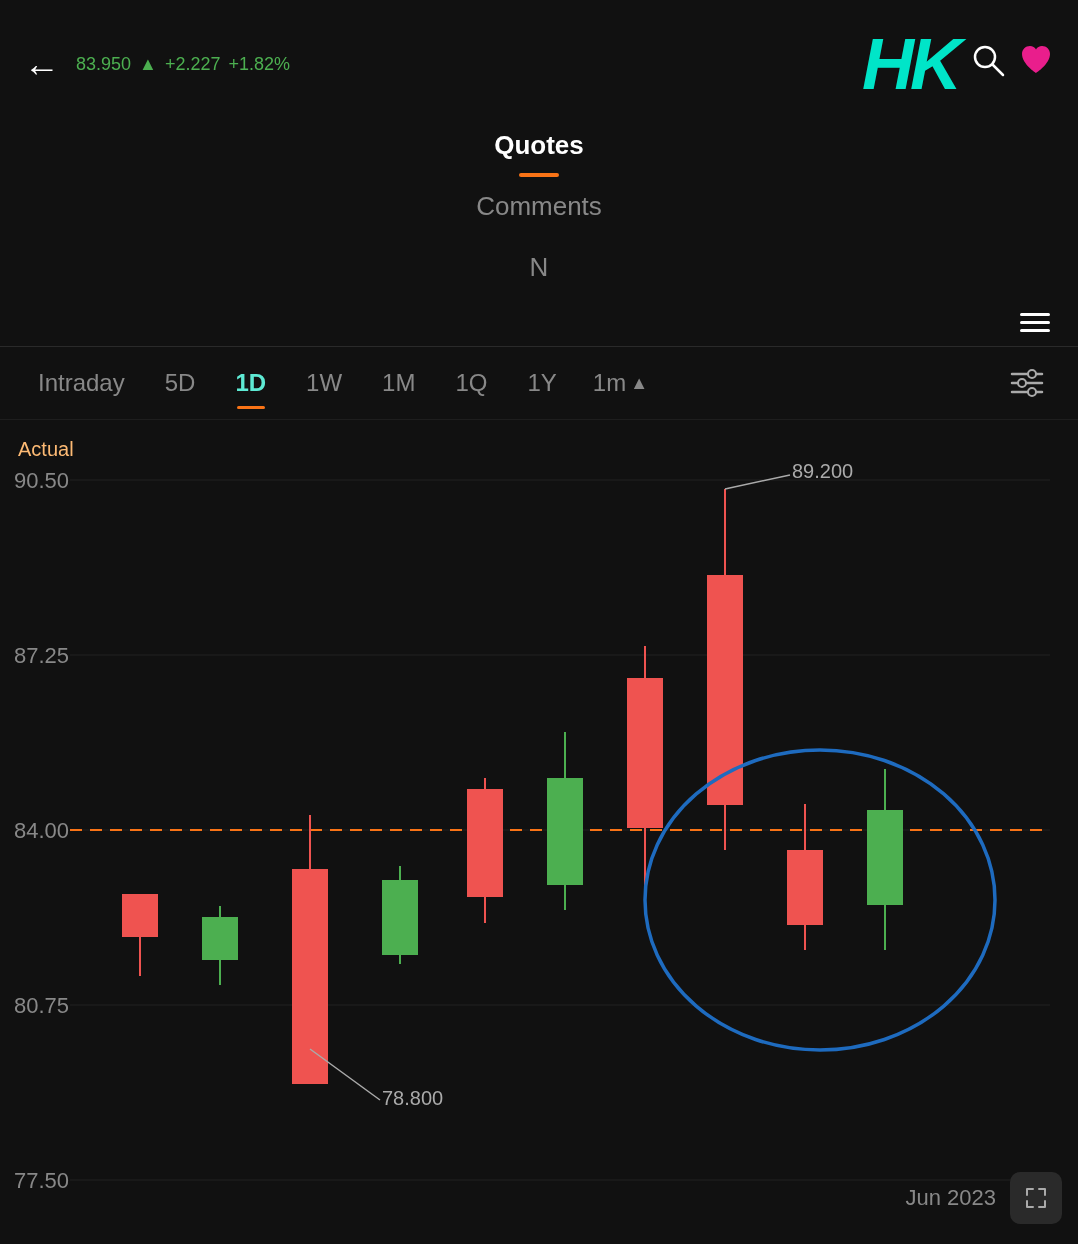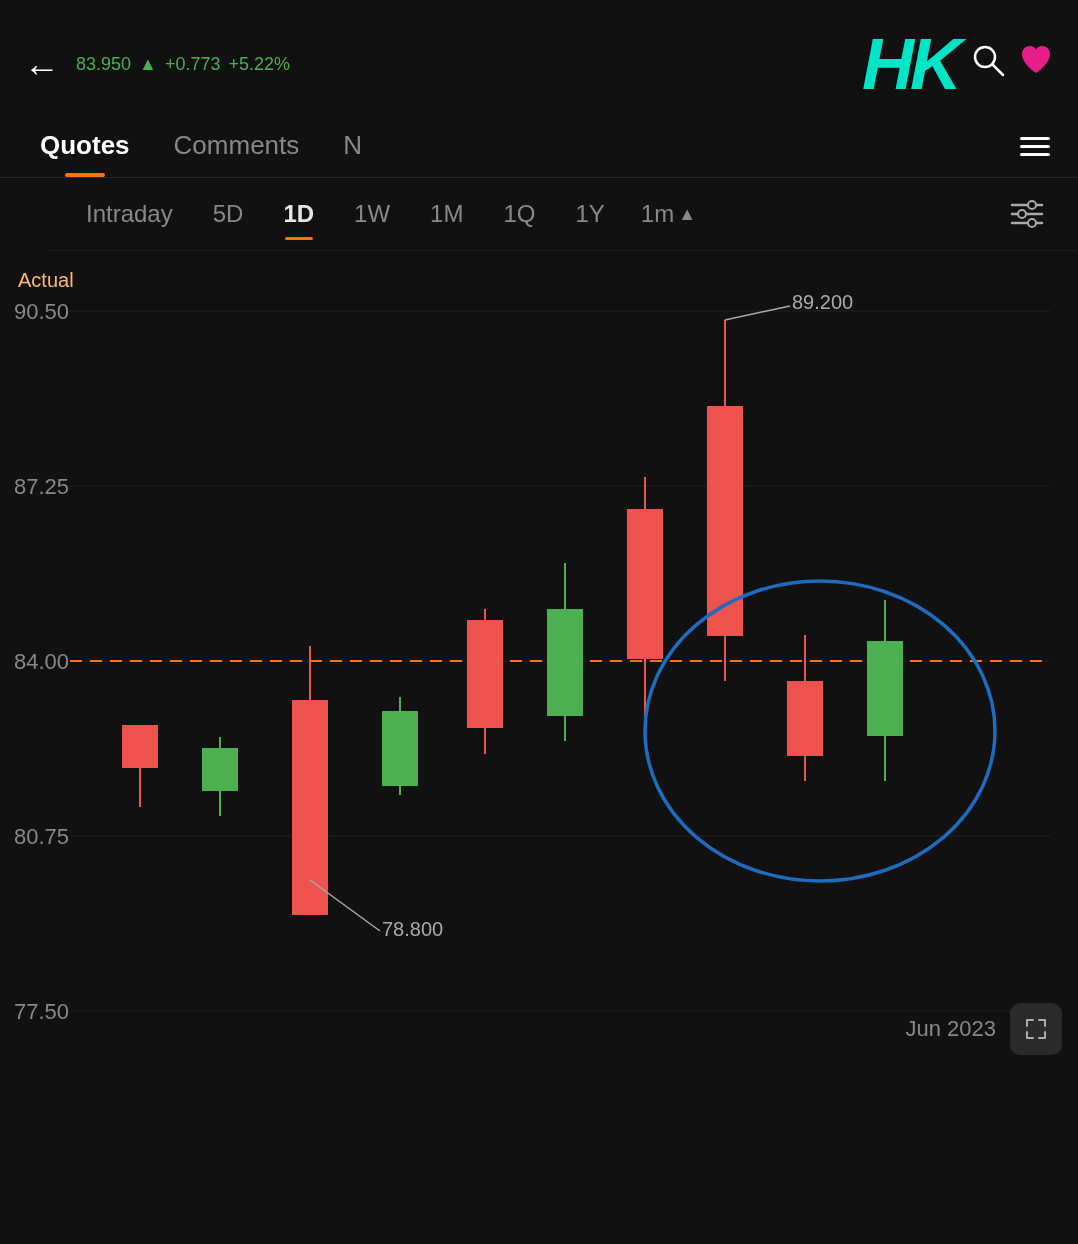--- a/index.html
+++ b/index.html
@@ -72,20 +72,21 @@
       cursor: pointer;
     }
 
     
     .tabs-container {
       display: flex;
       align-items: center;
       border-bottom: 1px solid #2a2a2a;
       padding: 0 18px;
       gap: 0;
+      flex-direction: column;
     }
     .tab-item {
       padding: 14px 22px 16px 22px;
       font-size: 26px;
       color: #888888;
       cursor: pointer;
       position: relative;
       white-space: nowrap;
     }
     .tab-item.active {
@@ -119,31 +120,30 @@
       border-radius: 2px;
     }
 
     
     .timeframe-row {
       display: flex;
       align-items: center;
       padding: 12px 18px;
       gap: 0;
       border-bottom: 1px solid #1e1e1e;
-      margin-left: 48px;
     }
     .tf-item {
       padding: 10px 20px;
       font-size: 24px;
       color: #888888;
       cursor: pointer;
       white-space: nowrap;
     }
     .tf-item.active {
-      color: #e5e5e5;
+      color: #5eead4;
       font-weight: 700;
       position: relative;
     }
     .tf-item.active::after {
       content: '';
       position: absolute;
       bottom: -2px;
       left: 50%;
       transform: translateX(-50%);
       width: 28px;
@@ -224,22 +224,22 @@
 </head>
 <body>
 
 <div class="header">
   <div class="header-left">
     <div class="back-btn">←</div>
     <div class="ticker-info">
       <div class="ticker-price">
         <span>83.950</span>
         <span class="price-arrow">▲</span>
-        <span>+0.773</span>
-        <span>+5.22%</span>
+        <span>+2.227</span>
+        <span>+1.82%</span>
       </div>
     </div>
   </div>
   <div class="header-right">
     <div class="hk-logo">HK</div>
     <div class="search-icon-btn">
       <svg width="36" height="36" viewBox="0 0 36 36" fill="none">
         <circle cx="15" cy="15" r="10" stroke="white" stroke-width="2.5" fill="none"></circle>
         <line x1="23" y1="23" x2="33" y2="33" stroke="white" stroke-width="2.5" stroke-linecap="round"></line>
       </svg>

